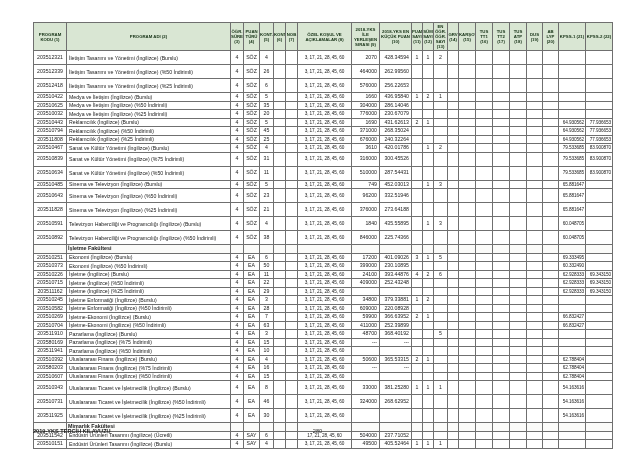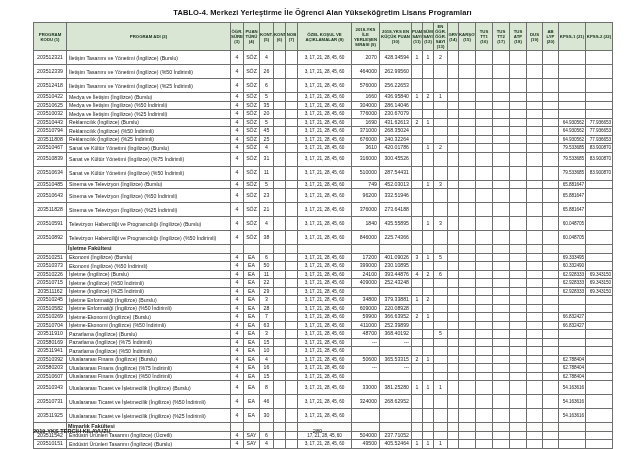--- a/index.html
+++ b/index.html
@@ -38,21 +38,20 @@
     position:absolute;left:33px;top:428px;font-size:5.6px;font-weight:bold;color:#222;
   }
   .footer-page{
     position:absolute;left:0;top:428px;width:635px;text-align:center;font-size:5.6px;color:#333;
   }
 </style>
 </head>
 <body>
 
 <div class="page">
-  <div class="title">TABLO-4. Merkezi Yerleştirme İle Öğrenci Alan Yükseköğretim Lisans Programları</div>
 
   <table class="programs">
     <colgroup>
         <col style="width: 33px;">
         <col style="width: 164px;">
         <col style="width: 13px;">
         <col style="width: 16px;">
         <col style="width: 14px;">
         <col style="width: 12px;">
         <col style="width: 12px;">

